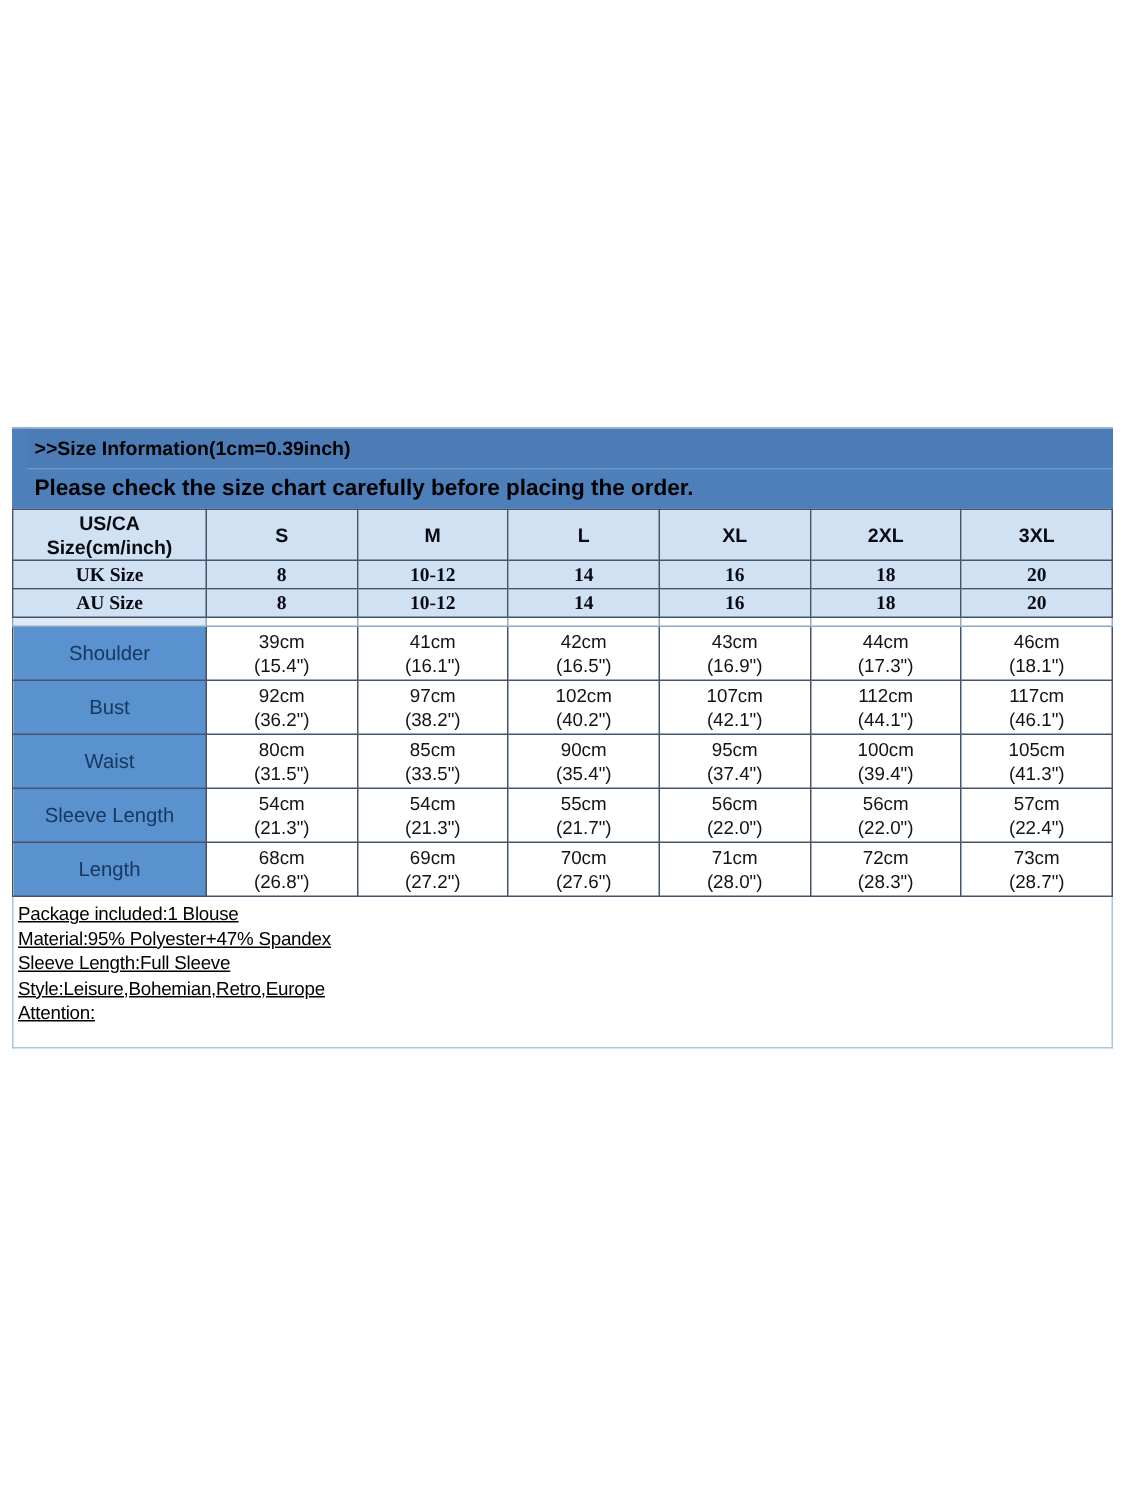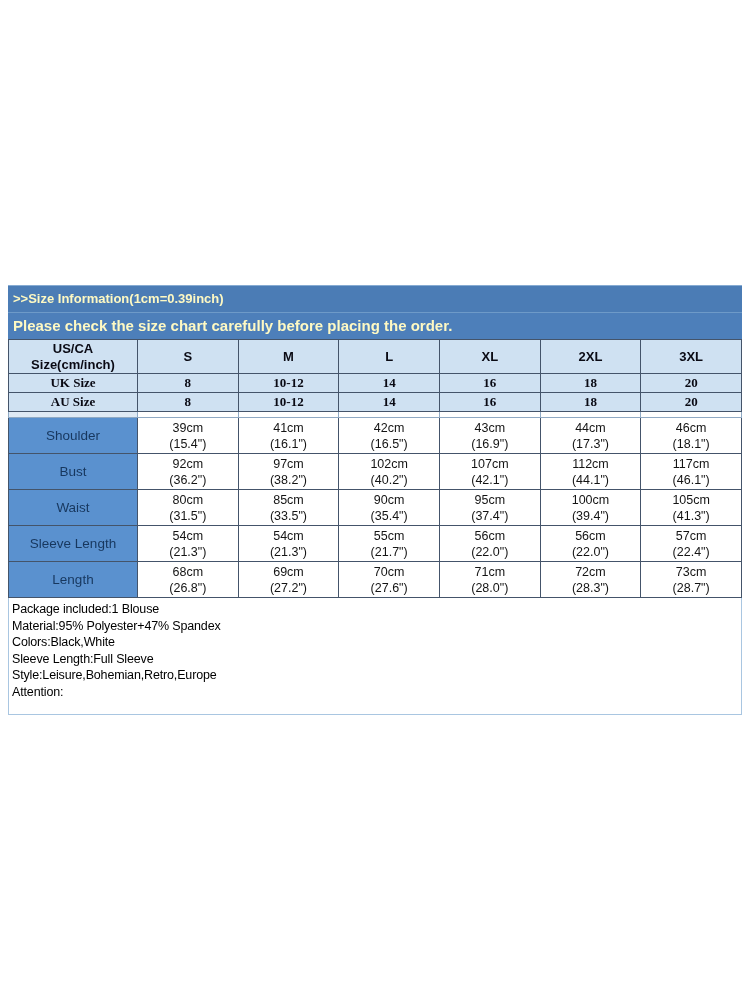--- a/index.html
+++ b/index.html
@@ -9,22 +9,23 @@
     font-family: "Liberation Sans", sans-serif;
   }
   .sheet {
     position: absolute;
     left: 8px; top: 285px;
     width: 734px;
   }
   
   .bar {
     background: #4d7fba;
-    color: #fef9c3;
+    color: #000000;
     border-top: 1px solid #86abd2;
+    padding-left: 10px;
   }
   .bar-line1 {
     height: 26px; line-height: 26px;
     font-size: 13px; font-weight: bold;
     padding-left: 5px;
     border-bottom: 1px solid #6e9ac8;
     background: #4b7cb5;
   }
   .bar-line2 {
     height: 26px; line-height: 26px;
@@ -66,20 +67,21 @@
     font-size: 13.5px;
   }
   td.val { background: #ffffff; color: #141414; font-size: 12.5px; margin-top: 12px; }
   td.val .cm, td.val .in { display: block; line-height: 16px; }
   
   .details {
     border: 1px solid #a9c6e1;
     border-top: none;
     padding: 3px 0 14px 3px;
     color: #000000;
+    text-decoration: underline;
   }
   .details .dline {
     font-size: 12.5px;
     line-height: 16.5px;
     letter-spacing: -0.15px;
     white-space: nowrap;
   }
 </style>
 </head>
 <body>
@@ -276,19 +278,18 @@
             <span class="cm">73cm</span>
             <span class="in">(28.7")</span>
           </td>
       </tr>
     </tbody>
   </table>
 
   <div class="details">
     <div class="dline">Package included:1 Blouse</div>
     <div class="dline">Material:95% Polyester+47% Spandex</div>
-    <div class="dline">Colors:Black,White</div>
     <div class="dline">Sleeve Length:Full Sleeve</div>
     <div class="dline">Style:Leisure,Bohemian,Retro,Europe</div>
     <div class="dline">Attention:</div>
   </div>
 
 </div>
 
 </body></html>

